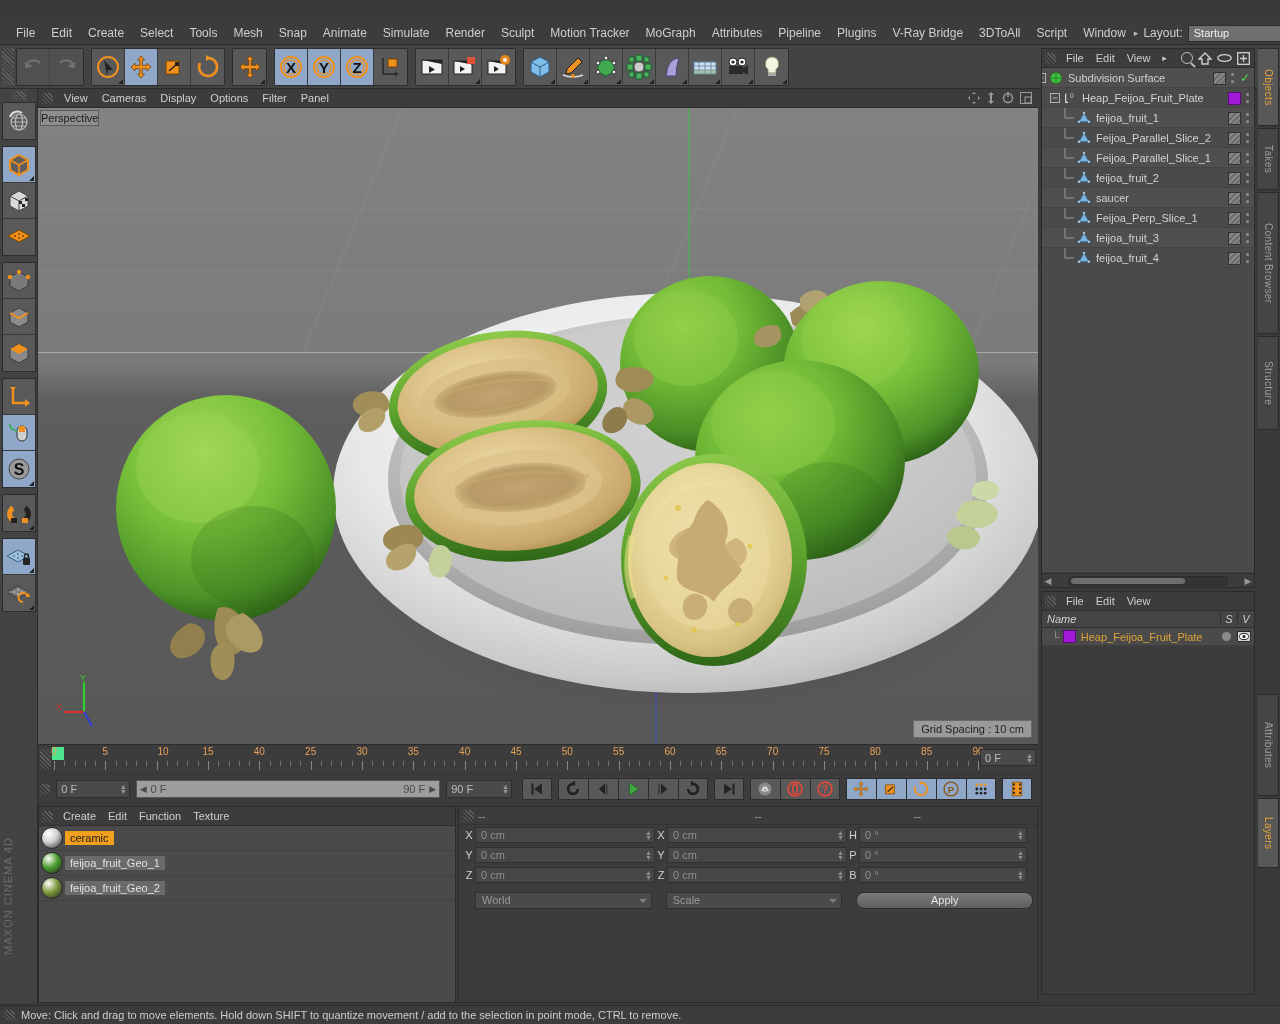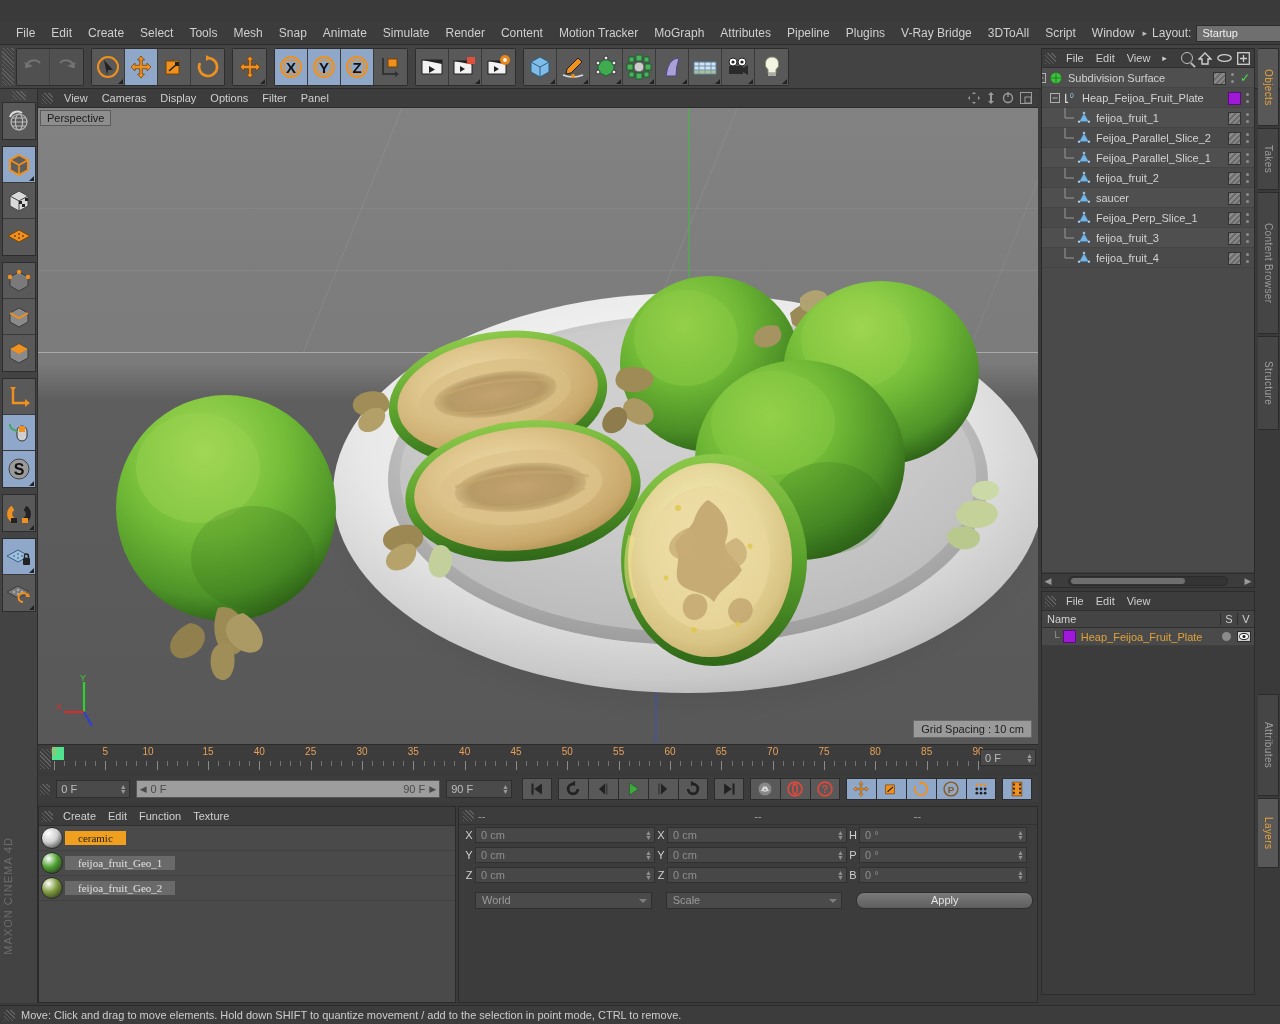--- a/index.html
+++ b/index.html
@@ -95,21 +95,21 @@
     position:absolute;left:0;top:0;width:1000px;height:19px;background:#3c3c3c;
     display:flex;align-items:center;padding-left:4px;border-bottom:1px solid #2b2b2b;
   }
   .vm-item{padding:1px 7px;color:#cfcfcf;font-size:11px;}
   .vm-icons{margin-left:auto;display:flex;align-items:center;gap:6px;padding-right:6px;color:#9b9b9b;font-size:11px;}
   .viewport{
     position:absolute;left:0;top:19px;width:1000px;height:636px;overflow:hidden;
     background:linear-gradient(to bottom,#828282 0%,#7b7b7b 40%,#5e5e5e 46%,#585858 100%);
   }
   .vp-persp{
-    position:absolute;left:2px;top:2px;padding:1px 6px;background:#8e8e8e;
+    position:absolute;left:2px;top:2px;padding:1px 0;background:#8e8e8e;
     border:1px solid #5c5c5c;color:#1c1c1c;font-size:11px;z-index:8;
   }
   .grid-line{position:absolute;background:rgba(255,255,255,0.17);}
   .gridspacing{
     position:absolute;right:6px;bottom:6px;padding:2px 7px;background:#9a9a9a;
     border:1px solid #6a6a6a;color:#1e1e1e;font-size:11px;z-index:8;
   }
   .axisgiz{position:absolute;left:18px;bottom:16px;width:60px;height:56px;z-index:8;}
 
   
@@ -132,21 +132,21 @@
   .dots{width:5px;height:13px;display:flex;flex-direction:column;justify-content:space-around;align-items:center;}
   .dots i{width:3px;height:3px;border-radius:50%;background:#8d8d8d;display:block;}
   .hscroll{position:absolute;left:0;bottom:0;width:100%;height:14px;background:#3c3c3c;
     display:flex;align-items:center;border-top:1px solid #2e2e2e;}
   .hs-track{flex:1;height:10px;margin:0 14px;background:#343434;border:1px solid #2b2b2b;border-radius:5px;position:relative;}
   .hs-thumb{position:absolute;left:2px;top:1px;height:6px;width:72%;background:#6e6e6e;border-radius:3px;}
   .hs-arr{width:12px;text-align:center;color:#9a9a9a;font-size:9px;}
 
   
   .laypanel{position:absolute;left:1041px;top:591px;width:214px;height:404px;background:#3c3c3c;border:1px solid #2b2b2b;}
-  .laycols{height:17px;background:#444;display:flex;align-items:center;border-bottom:1px solid #2e2e2e;}
+  .laycols{height:17px;background:#444;display:flex;align-items:center;border-bottom:1px solid #2e2e2e;font-style:italic;}
   .laycols .c-name{flex:1;padding-left:5px;font-size:11px;color:#d0d0d0;}
   .laycols .c-s,.laycols .c-v{width:17px;text-align:center;font-size:11px;color:#d0d0d0;border-left:1px solid #2e2e2e;}
   .layrow{height:18px;display:flex;align-items:center;background:#4a4a4a;border-bottom:1px solid #3f3f3f;position:relative;}
   .layswatch{width:13px;height:13px;background:#a018d8;border:1px solid #5d0c7d;margin-right:5px;}
   .layname{font-size:11px;color:#e0a33a;}
   .layctl{position:absolute;right:3px;display:flex;align-items:center;gap:6px;}
   .laydot{width:9px;height:9px;border-radius:50%;background:#8b8b8b;}
   .layeye{width:14px;height:11px;background:#cfcfcf;border:1px solid #2b2b2b;display:flex;align-items:center;justify-content:center;}
 
   
@@ -178,21 +178,21 @@
   .pgroup{display:flex;margin-right:6px;}
   .pgroup .pbtn{border-right:none;}
   .pgroup .pbtn:last-child{border-right:1px solid #2d2d2d;}
   .pbtn.blue{background:#8fa8c9;}
 
   
   .matpanel{position:absolute;left:38px;top:806px;width:418px;height:197px;background:#3c3c3c;border:1px solid #2b2b2b;}
   .matbody{position:absolute;left:0;top:19px;right:0;bottom:0;background:#4a4a4a;}
   .matrow{height:25px;display:flex;align-items:center;border-bottom:1px solid #414141;}
   .matsphere{width:22px;height:22px;border-radius:50%;margin:0 2px 0 2px;border:1px solid #2b2b2b;}
-  .matname{font-size:11px;color:#d6d6d6;padding:1px 13px;font-family:Liberation Serif, serif;}
+  .matname{font-size:11px;color:#d6d6d6;padding:1px 5px;}
   .matname.sel{background:#f0a01e;color:#1d1d1d;}
   .matname.on{background:#6a6a6a;color:#e2e2e2;}
   .maxlogo{position:absolute;left:2px;bottom:48px;writing-mode:vertical-rl;transform:rotate(180deg);
     font-size:11px;color:#6c6c6c;letter-spacing:1px;}
 
   
   .coord{position:absolute;left:458px;top:806px;width:580px;height:197px;background:#3c3c3c;border:1px solid #2b2b2b;}
   .coordhdr{height:18px;display:flex;align-items:center;border-bottom:1px solid #323232;}
   .cgrip{width:11px;height:11px;margin:0 4px;background-image:repeating-linear-gradient(45deg,#777 0 1px,transparent 1px 3px);opacity:.6;}
   .cdash{font-size:11px;color:#a5a5a5;}
@@ -224,21 +224,21 @@
         <div class="menu-item">File</div>
         <div class="menu-item">Edit</div>
         <div class="menu-item">Create</div>
         <div class="menu-item">Select</div>
         <div class="menu-item">Tools</div>
         <div class="menu-item">Mesh</div>
         <div class="menu-item">Snap</div>
         <div class="menu-item">Animate</div>
         <div class="menu-item">Simulate</div>
         <div class="menu-item">Render</div>
-        <div class="menu-item">Content</div>
+        <div class="menu-item">Sculpt</div>
         <div class="menu-item">Motion Tracker</div>
         <div class="menu-item">MoGraph</div>
         <div class="menu-item">Attributes</div>
         <div class="menu-item">Pipeline</div>
         <div class="menu-item">Plugins</div>
         <div class="menu-item">V-Ray Bridge</div>
         <div class="menu-item">3DToAll</div>
         <div class="menu-item">Script</div>
         <div class="menu-item">Window</div>
       </div>
@@ -1089,21 +1089,21 @@
     </div>
 
   <div class="timeline">
     <div class="tl-grip"></div>
     <div class="tl-green"></div>
     <div class="tl-ruler" id="tlRuler">
         <div class="tl-num" style="left: 0px;">0</div>
         <div class="tl-tick" style="left: 0px; height: 9px;"></div>
         <div class="tl-num" style="left: 51.3333px;">5</div>
         <div class="tl-tick" style="left: 51.3333px; height: 9px;"></div>
-        <div class="tl-num" style="left: 94px;">10</div>
+        <div class="tl-num" style="left: 109px;">10</div>
         <div class="tl-tick" style="left: 102.667px; height: 9px;"></div>
         <div class="tl-num" style="left: 154px;">15</div>
         <div class="tl-tick" style="left: 154px; height: 9px;"></div>
         <div class="tl-num" style="left: 205.333px;">40</div>
         <div class="tl-tick" style="left: 205.333px; height: 9px;"></div>
         <div class="tl-num" style="left: 256.667px;">25</div>
         <div class="tl-tick" style="left: 256.667px; height: 9px;"></div>
         <div class="tl-num" style="left: 308px;">30</div>
         <div class="tl-tick" style="left: 308px; height: 9px;"></div>
         <div class="tl-num" style="left: 359.333px;">35</div>

